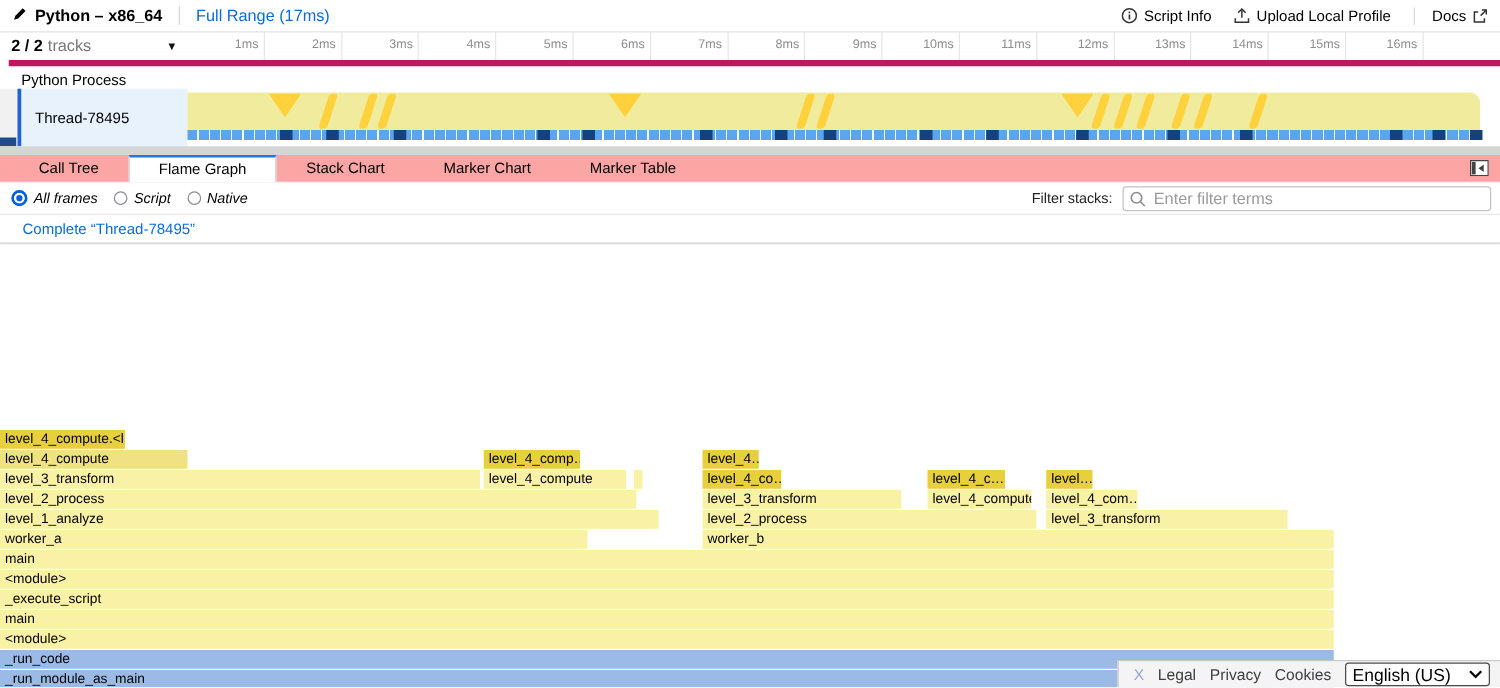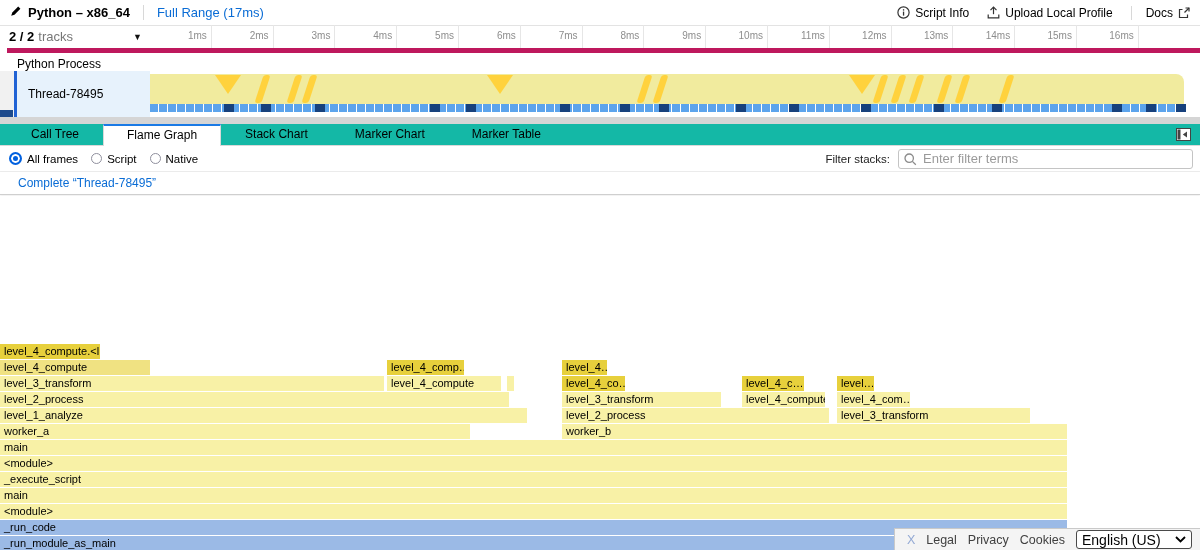--- a/index.html
+++ b/index.html
@@ -34,31 +34,31 @@
                   border-radius:0 8px 0 0;overflow:hidden;cursor:crosshair;}
   .m-tri{position:absolute;top:1px;width:0;height:0;border-left:13px solid transparent;
          border-right:13px solid transparent;border-top:19px solid #ffd23d;}
   .m-slash{position:absolute;top:1px;width:7px;height:28px;background:#ffd23d;transform:skewX(-18deg);border-radius:3px;}
   .sample-strip{position:absolute;left:150px;top:33px;width:1034px;height:8px;border-radius:0 0 4px 0;
     background:repeating-linear-gradient(90deg,#5ca4ec 0 8px,rgba(255,255,255,.55) 8px 9px);}
   .strip-dark{position:absolute;top:0;width:10px;height:8px;background:#17417c;}
   .hthumb{position:absolute;top:110px;left:0;width:13px;height:7px;background:#1d4a8c;}
   .splitter{position:absolute;top:117px;left:0;right:0;height:7px;background:#d5d5d5;}
   
-  .tabbar{position:absolute;top:124px;left:0;right:0;height:22px;background:#14b8a6;
+  .tabbar{position:absolute;top:124px;left:0;right:0;height:22px;background:#fca5a5;
           border-bottom:1px solid #d9d9d9;display:flex;align-items:stretch;box-sizing:border-box;}
   .tab{padding:0 23px;line-height:21px;font-size:12px;cursor:pointer;margin-left:1px;}
   .tab:first-child{margin-left:8px;}
   .tab.active{background:#fff;border-top:2px solid #1a7ae5;border-left:1px solid #d9d9d9;
               border-right:1px solid #d9d9d9;line-height:18px;margin-bottom:-1px;}
   .panel-toggle{margin-left:auto;align-self:center;margin-right:9px;cursor:pointer;display:flex;}
   
   .filter-row{position:absolute;top:146px;left:0;right:0;height:25px;background:#fff;
               border-bottom:1px solid #ececec;display:flex;align-items:center;font-size:11.5px;}
-  .radio-group{display:flex;align-items:center;margin-left:9px;}
+  .radio-group{display:flex;align-items:center;margin-left:9px;font-style:italic;}
   .radio-item{display:flex;align-items:center;margin-right:13px;cursor:pointer;}
   .radio{width:11px;height:11px;border-radius:50%;border:1px solid #8f8f9d;background:#fff;
          box-sizing:border-box;margin-right:5px;flex:none;}
   .radio.checked{border:2px solid #0060df;background:#0060df;box-shadow:inset 0 0 0 2px #fff;width:13px;height:13px;}
   .filter-label{margin-left:auto;color:#222;}
   .search-wrap{position:relative;margin:0 7px 0 8px;}
   .search-wrap svg{position:absolute;left:6px;top:4px;}
   .filter-input{width:295px;height:20px;box-sizing:border-box;border:1px solid #c4c4c4;border-radius:3px;
                 font-size:13px;padding:0 4px 0 24px;color:#444;font-family:"Liberation Sans",sans-serif;}
   .filter-input::placeholder{color:#9a9a9a;}

